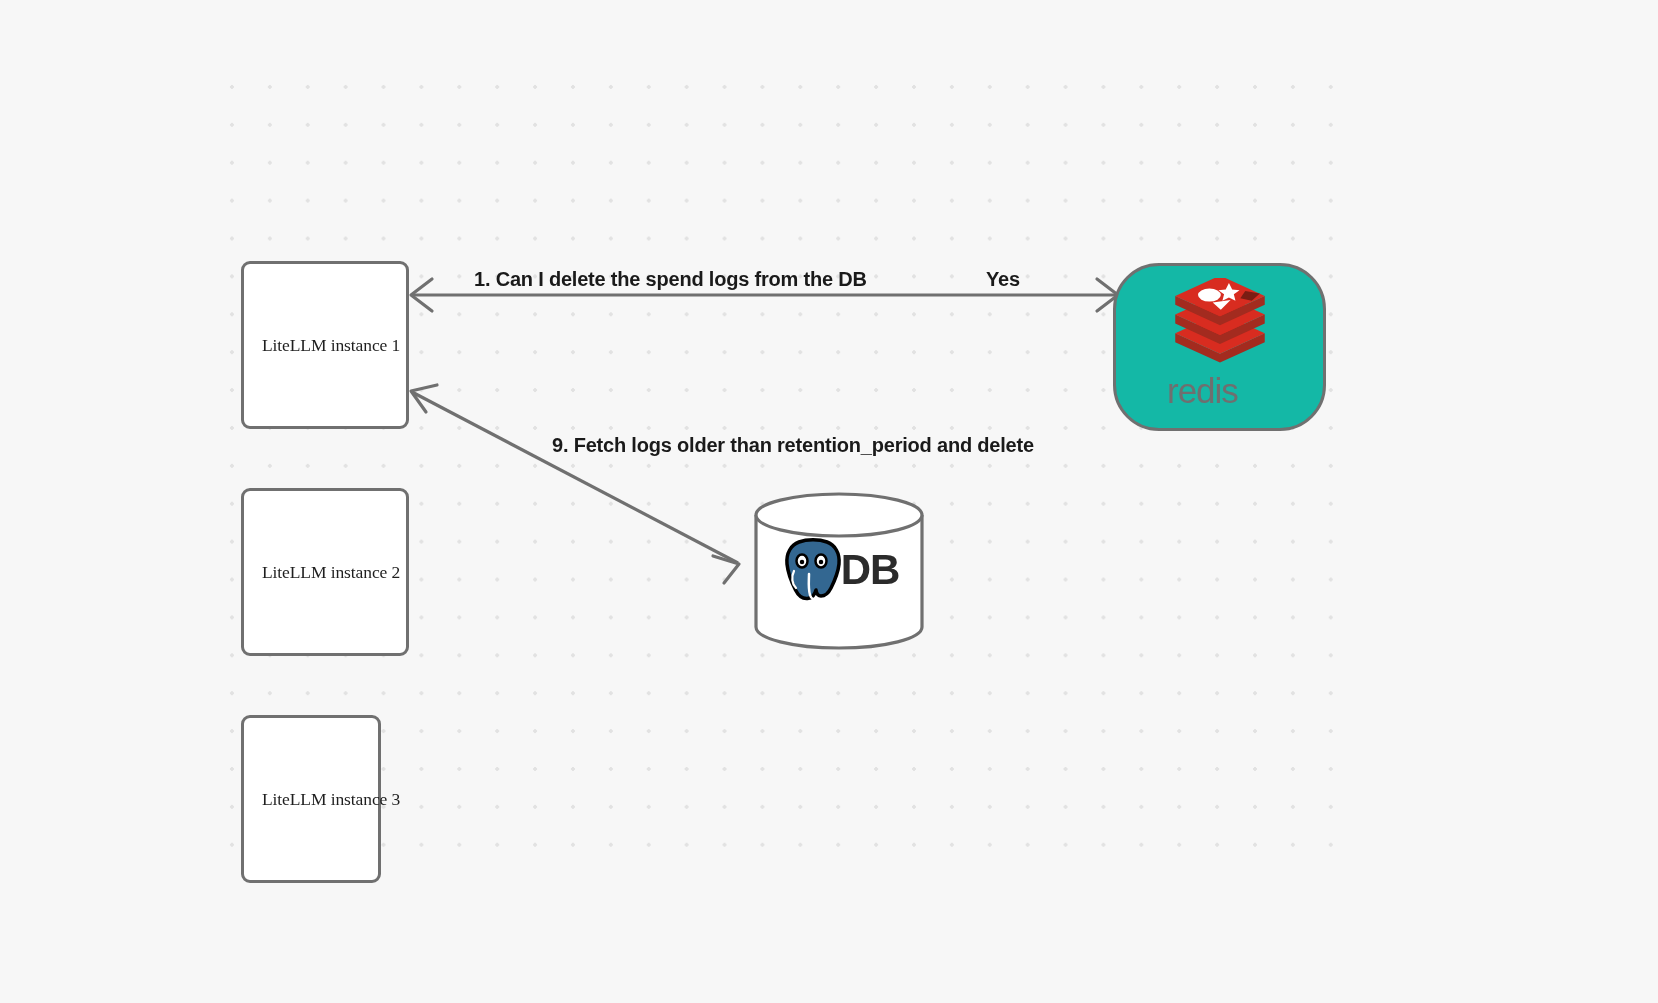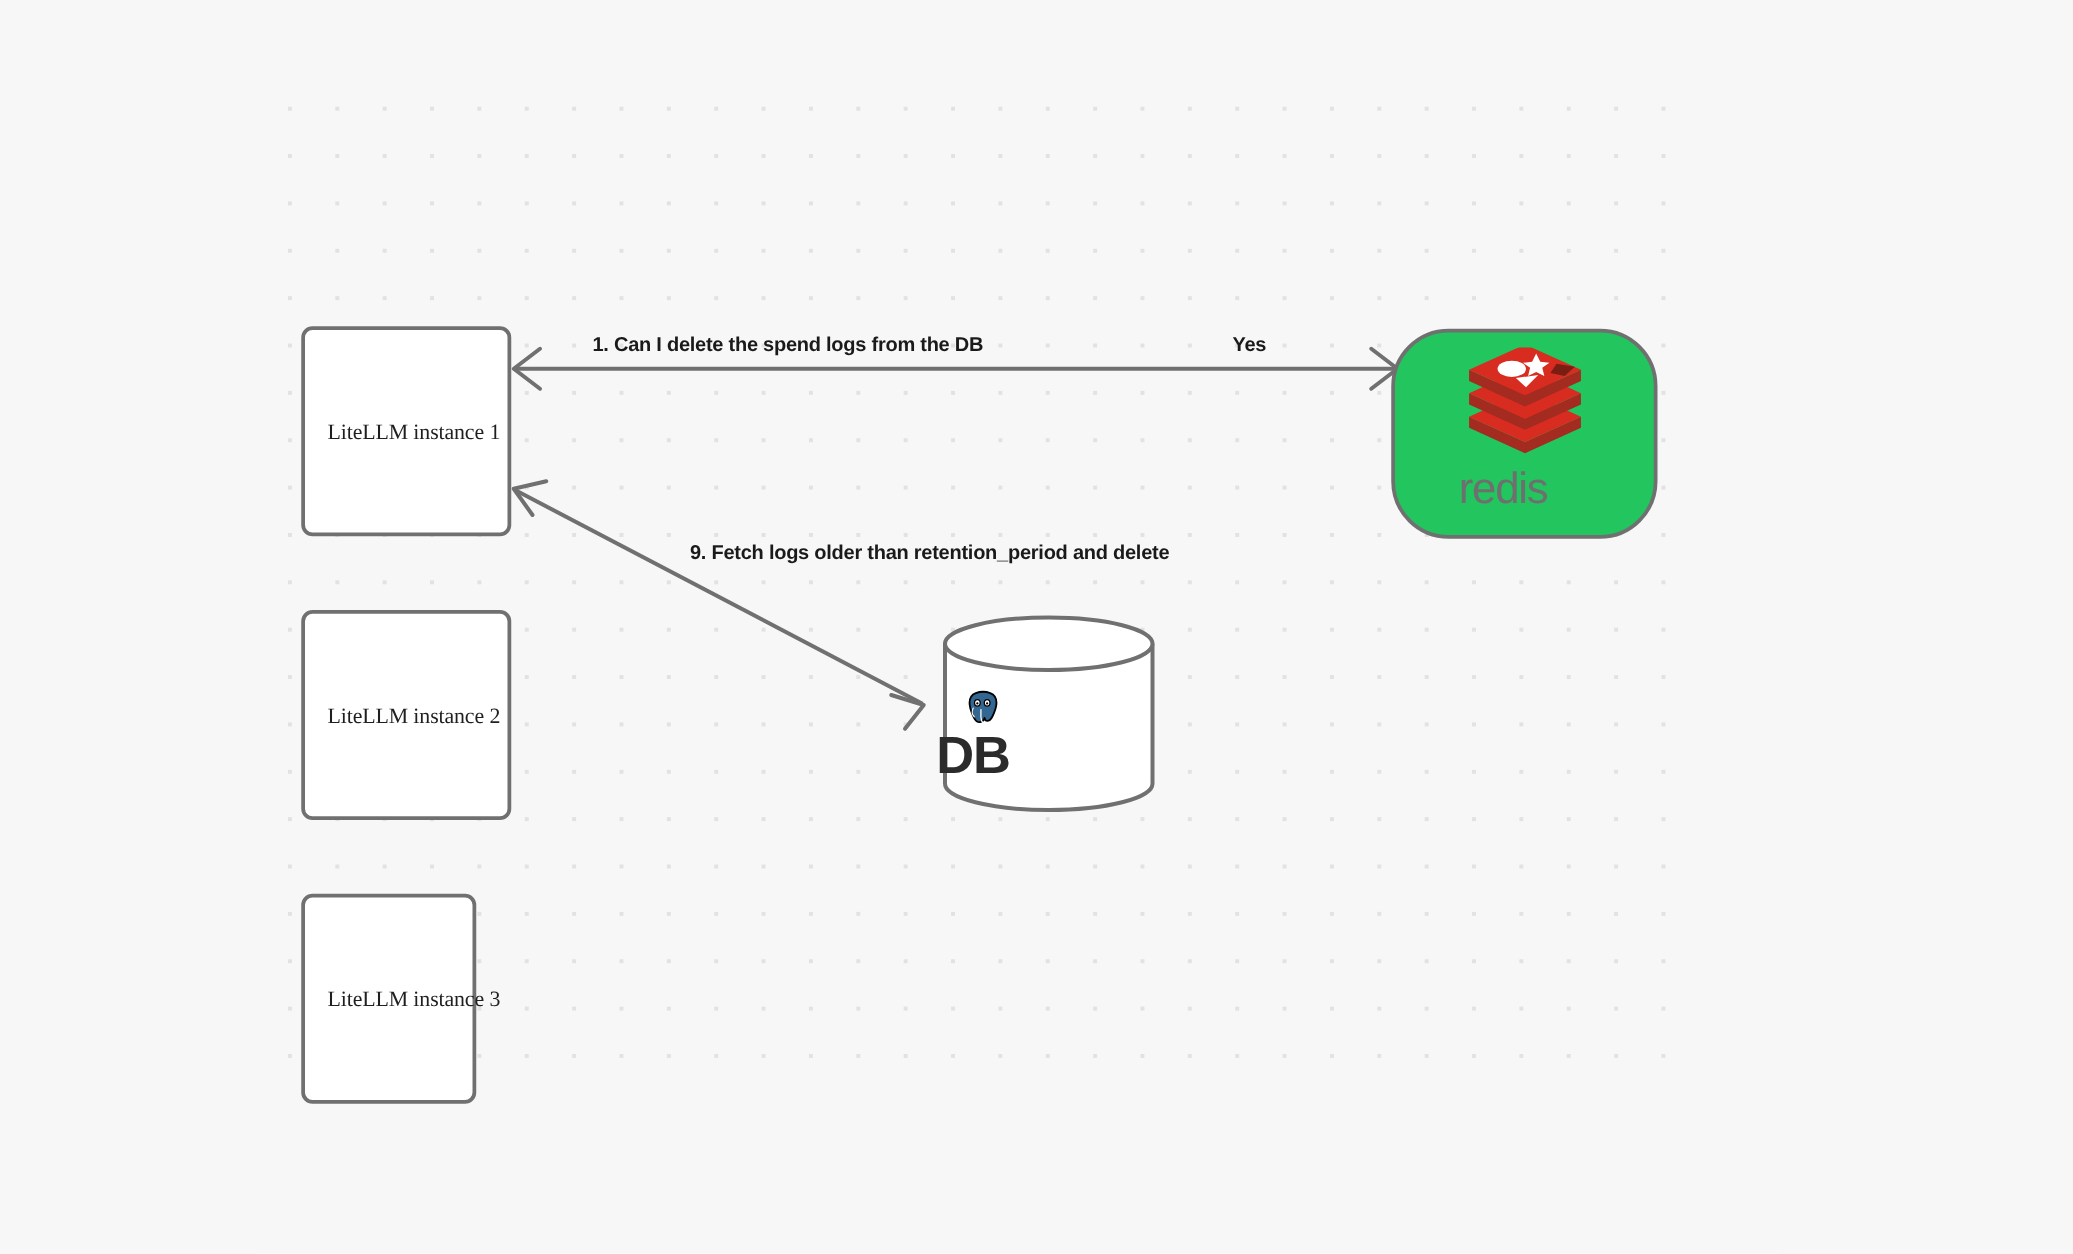--- a/index.html
+++ b/index.html
@@ -50,21 +50,21 @@
   #litellm-1 { left: 241px; top: 261px; width: 168px; height: 168px; }
   #litellm-2 { left: 241px; top: 488px; width: 168px; height: 168px; }
   #litellm-3 { left: 241px; top: 715px; width: 140px; height: 168px; }
 
   #redis-node {
     position: absolute;
     left: 1113px;
     top: 263px;
     width: 213px;
     height: 168px;
-    background: #22c55e;
+    background: #14b8a6;
     border: 3px solid #707070;
     border-radius: 46px;
     box-sizing: border-box;
   }
   #redis-logo-wrap {
     position: absolute;
     left: 0; top: 0; right: 0; bottom: 0;
     display: flex;
     flex-direction: column;
     align-items: center;
@@ -80,21 +80,21 @@
   .edge-svg {
     position: absolute;
     left: 0; top: 0;
     width: 1658px;
     height: 1003px;
     pointer-events: none;
     overflow: visible;
   }
   .edge-label {
     position: absolute;
-    font-size: 16px;
+    font-size: 20px;
     font-weight: bold;
     color: #1a1a1a;
     white-space: nowrap;
     font-family: "Liberation Sans", sans-serif;
     letter-spacing: -0.2px;
   }
   #label-1 { left: 474px; top: 268px; }
   #label-yes { left: 966px; top: 268px; margin-left: 20px; }
   #label-2 { left: 552px; top: 434px; }
 </style>
@@ -166,21 +166,21 @@
         </svg>
       </div>
     </div>
   </div>
 
   <div id="db-node">
     <svg width="172" height="158" viewBox="0 0 172 158" style="position:absolute;left:0;top:0;">
       <path d="M3 23 L3 135 A83 21 0 0 0 169 135 L169 23" fill="#ffffff" stroke="#707070" stroke-width="3.2"></path>
       <ellipse cx="86" cy="23" rx="83" ry="21" fill="#ffffff" stroke="#707070" stroke-width="3.2"></ellipse>
     </svg>
-    <div style="position:absolute;left:0;top:60px;width:172px;height:76px;display:flex;align-items:flex-start;justify-content:center;flex-direction:column;">
+    <div style="position:absolute;left:0;top:40px;width:172px;height:76px;display:flex;align-items:center;justify-content:center;">
       <svg width="66" height="68" viewBox="0 0 132 136">
         <g stroke="#000000" stroke-width="7" stroke-linejoin="round">
           <path d="M96 12 C112 18 122 34 120 56 C118 76 110 92 104 104 C99 114 92 120 84 120 C78 120 75 114 74 108
                    C72 116 66 124 57 125 C46 126 38 118 33 108 C26 94 18 76 16 56 C14 34 24 18 40 12 C56 6 80 6 96 12 Z" fill="#336791"></path>
         </g>
         <g fill="#ffffff" stroke="#000000" stroke-width="5">
           <ellipse cx="46" cy="50" rx="11" ry="13"></ellipse>
           <ellipse cx="84" cy="50" rx="11" ry="13"></ellipse>
         </g>
         <g fill="#000000">

